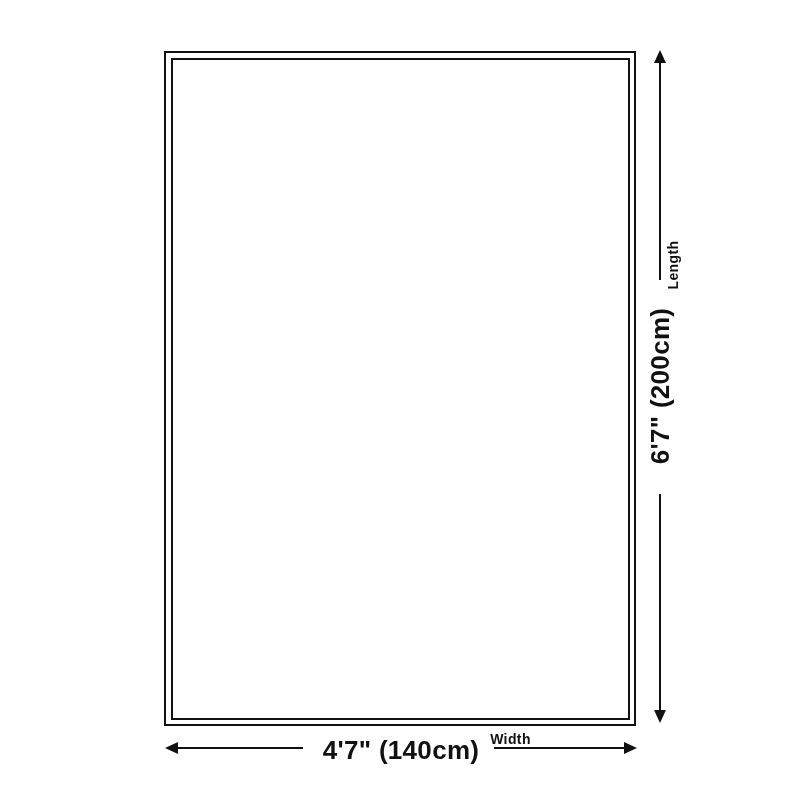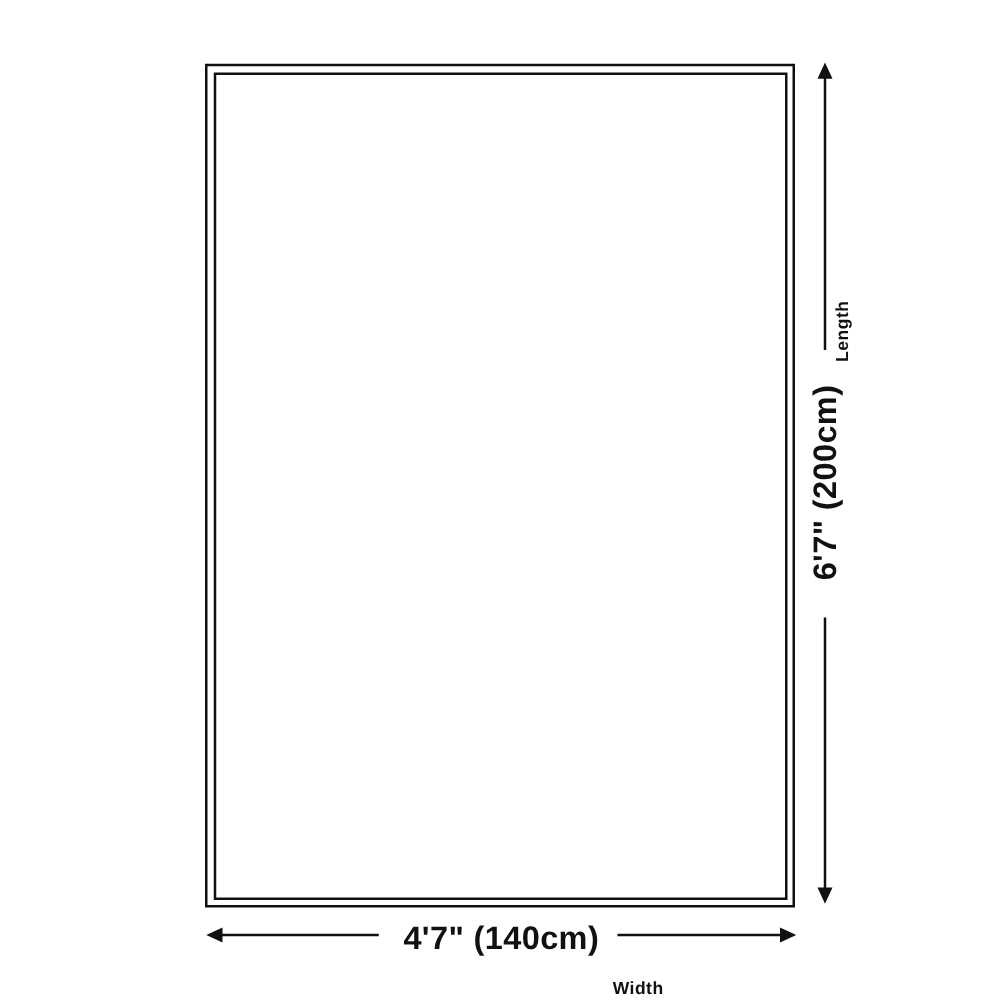--- a/index.html
+++ b/index.html
@@ -82,21 +82,21 @@
     line-height: 1;
   }
   .dim-label.rot {
     transform: translate(-50%, -50%) rotate(-90deg);
   }
   .dim-label.big   { font-size: 26px; letter-spacing: 0.3px; }
   .dim-label.small { font-size: 14px; letter-spacing: 0.4px; }
   #length-value { left: 660px;   top: 386px; }
   #length-label { left: 672.5px; top: 265px; }
   #width-value  { left: 401px;   top: 749.5px; }
-  #width-label  { left: 510.5px; top: 790px; }
+  #width-label  { left: 510.5px; top: 739px; }
 </style>
 </head>
 <body>
 
 <div class="canvas">
 
   <div class="rug-outer">
     <div class="rug-inner"></div>
   </div>
 

